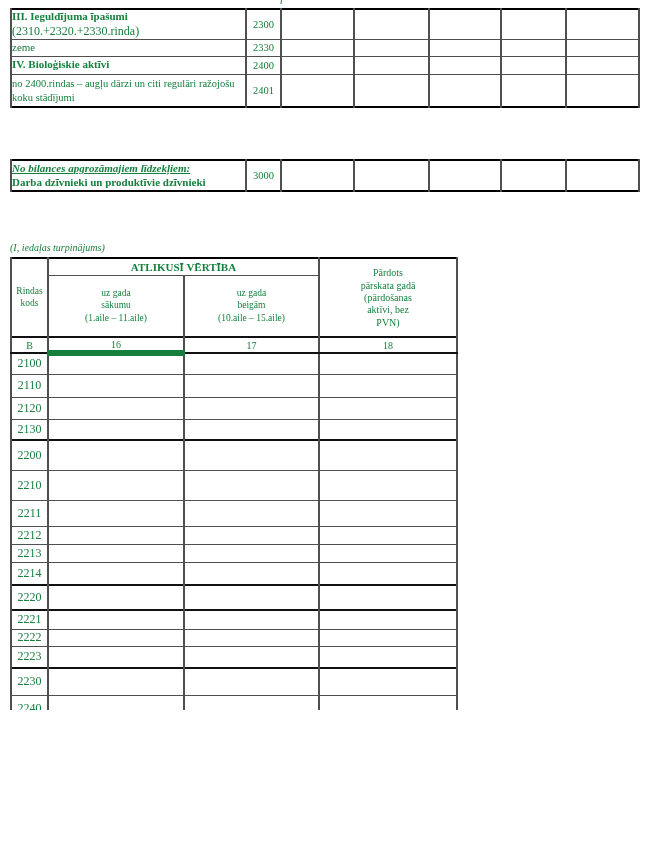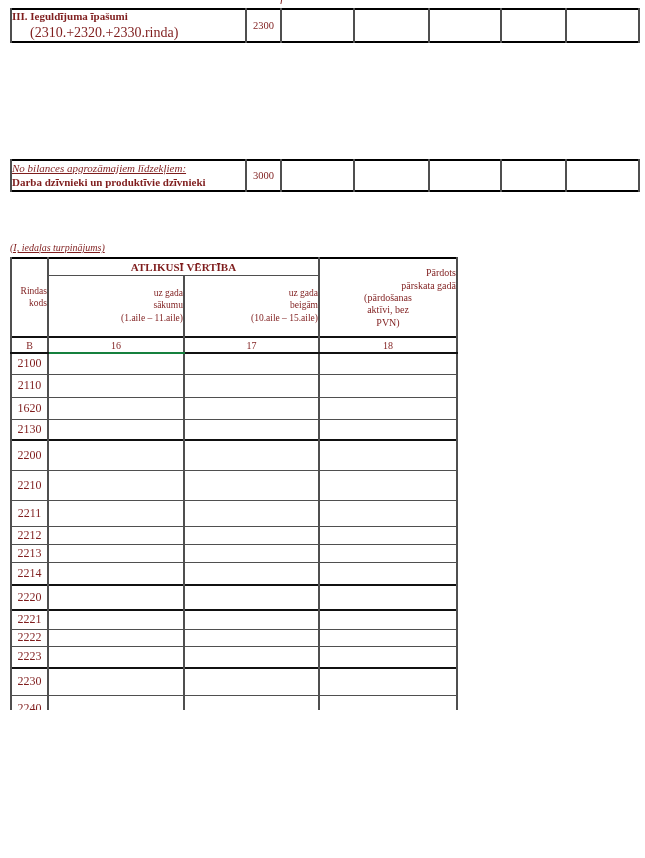--- a/index.html
+++ b/index.html
@@ -1,51 +1,51 @@
 <!DOCTYPE html>
 <html><head>
 <meta charset="utf-8">
 <style>
   html,body{margin:0;padding:0;background:#ffffff;}
   .page{position:relative;width:645px;height:710px;background:#ffffff;overflow:hidden;
-        font-family:"Liberation Serif","DejaVu Serif",serif;color:#7f1d1d;}
+        font-family:"Liberation Serif","DejaVu Serif",serif;color:#15803d;}
   table{border-collapse:collapse;table-layout:fixed;}
 
   
   .t1,.t1b{position:absolute;left:10px;width:628px;border:2px solid #000;}
   .t1{top:8px;}
   .t1b{top:159px;}
   .t1 td,.t1b td{border-top:1px solid #4f4f4f;border-bottom:1px solid #4f4f4f;
                  border-left:2px solid #4f4f4f;border-right:2px solid #4f4f4f;
                  padding:0;vertical-align:middle;overflow:hidden;}
   .lbl{padding:2px 4px 2px 7px;font-size:11px;line-height:1.25;text-align:left;}
   .lbl .line{display:block;}
   .b{font-weight:bold;}
-  .iu{font-style:italic;text-decoration:underline;font-weight:normal;}
-  .subnote{display:block;padding-left:18px;font-size:14px;font-family:Liberation Serif, serif;}
+  .iu{font-style:italic;text-decoration:underline;font-weight:bold;}
+  .subnote{display:block;font-size:12px;font-family:Liberation Serif, serif;}
   .ind1{padding-left:15px;}
   .ind2{padding-left:23px;font-size:10.5px;}
   .code{font-size:10.5px;text-align:center;}
 
   
   .caption{position:absolute;left:10px;top:242px;font-size:10px;font-style:italic;
-           text-decoration:underline;text-align:right;}
+           text-align:right;}
 
   
   .t2{position:absolute;left:10px;top:257px;width:446px;border:2px solid #000;}
   .t2 td{border-top:1px solid #4f4f4f;border-bottom:1px solid #4f4f4f;
          border-left:2px solid #4f4f4f;border-right:2px solid #4f4f4f;
          padding:0;vertical-align:middle;text-align:center;overflow:hidden;}
   .t2 tr.thick td{border-top:2px solid #111;}
   .hk{font-size:9.5px;vertical-align:top;padding-top:3px;line-height:1.2;}
   .hgroup{font-weight:bold;font-size:11px;}
   .hsub{font-size:9.5px;vertical-align:top;padding-top:6px;line-height:1.35;}
   .hp{font-size:10px;vertical-align:top;padding-top:11px;line-height:1.3;}
   .hp .small{font-size:10px;line-height:1.25;display:block;}
-  .hline{display:block;text-align:right;}
+  .hline{display:block;}
   .brow td{font-size:10px;}
   .rcode{font-size:12px;}
 
   
   .fragment{position:absolute;left:280px;top:0;width:14px;height:4px;overflow:hidden;}
   .fragment span{display:block;margin-top:-9px;font-size:12px;font-style:italic;}
 </style>
 </head>
 <body>
 
@@ -71,20 +71,47 @@
         <span class="line b">III. Ieguldījuma īpašumi</span>
         <span class="subnote">(2310.+2320.+2330.rinda)</span>
       </td>
       <td class="code">2300</td>
       <td></td>
           <td></td>
           <td></td>
           <td></td>
           <td></td>
     </tr>
+    <tr style="height:17px">
+      <td class="lbl ind1"><span>zeme</span></td>
+      <td class="code">2330</td>
+      <td></td>
+          <td></td>
+          <td></td>
+          <td></td>
+          <td></td>
+    </tr>
+    <tr style="height:18px">
+      <td class="lbl"><span class="b">IV. Bioloģiskie aktīvi</span></td>
+      <td class="code">2400</td>
+      <td></td>
+          <td></td>
+          <td></td>
+          <td></td>
+          <td></td>
+    </tr>
+    <tr style="height:33px">
+      <td class="lbl ind2"><span>no 2400.rindas – augļu dārzi un citi regulāri ražojošu koku stādījumi</span></td>
+      <td class="code">2401</td>
+      <td></td>
+          <td></td>
+          <td></td>
+          <td></td>
+          <td></td>
+    </tr>
   </tbody>
     </table>
 
   <table class="t1b">
     <colgroup>
         <col style="width:235px">
         <col style="width:35px">
         <col style="width:73px">
         <col style="width:75px">
         <col style="width:72px">
@@ -138,39 +165,39 @@
         <span class="hline">(1.aile – 11.aile)</span>
       </td>
       <td class="hsub">
         <span class="hline">uz gada</span>
         <span class="hline">beigām</span>
         <span class="hline">(10.aile – 15.aile)</span>
       </td>
     </tr>
     <tr class="brow thick" style="height:16px">
       <td style="border-bottom:2px solid #111;">B</td>
-      <td style="border-bottom:2px solid #15803d;">16</td>
+      <td style="border-bottom:6px solid #15803d;">16</td>
       <td style="border-bottom:2px solid #111;">17</td>
       <td style="border-bottom:2px solid #111;">18</td>
     </tr>
 
     <tr style="height:21px">
           <td class="rcode">2100</td>
           <td></td>
           <td></td>
           <td></td>
         </tr>
     <tr style="height:23px">
           <td class="rcode">2110</td>
           <td></td>
           <td></td>
           <td></td>
         </tr>
     <tr style="height:22px">
-          <td class="rcode">1620</td>
+          <td class="rcode">2120</td>
           <td></td>
           <td></td>
           <td></td>
         </tr>
     <tr style="height:21px">
           <td class="rcode">2130</td>
           <td></td>
           <td></td>
           <td></td>
         </tr>

